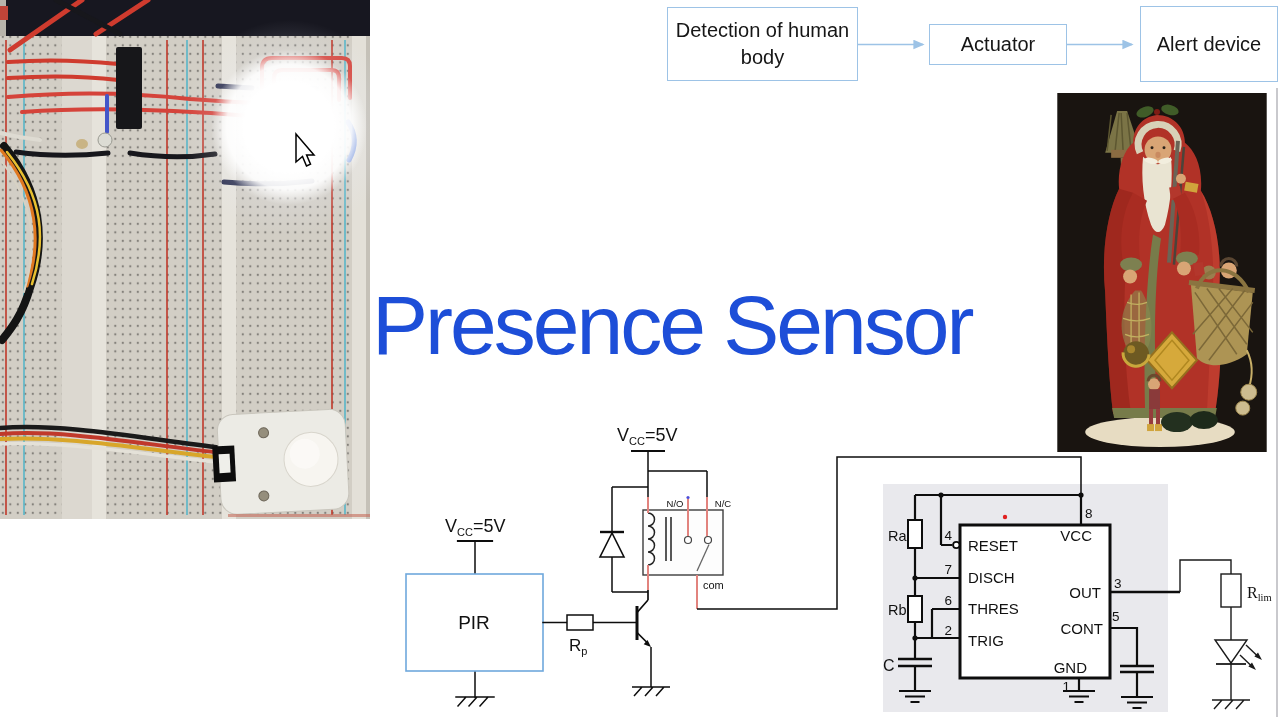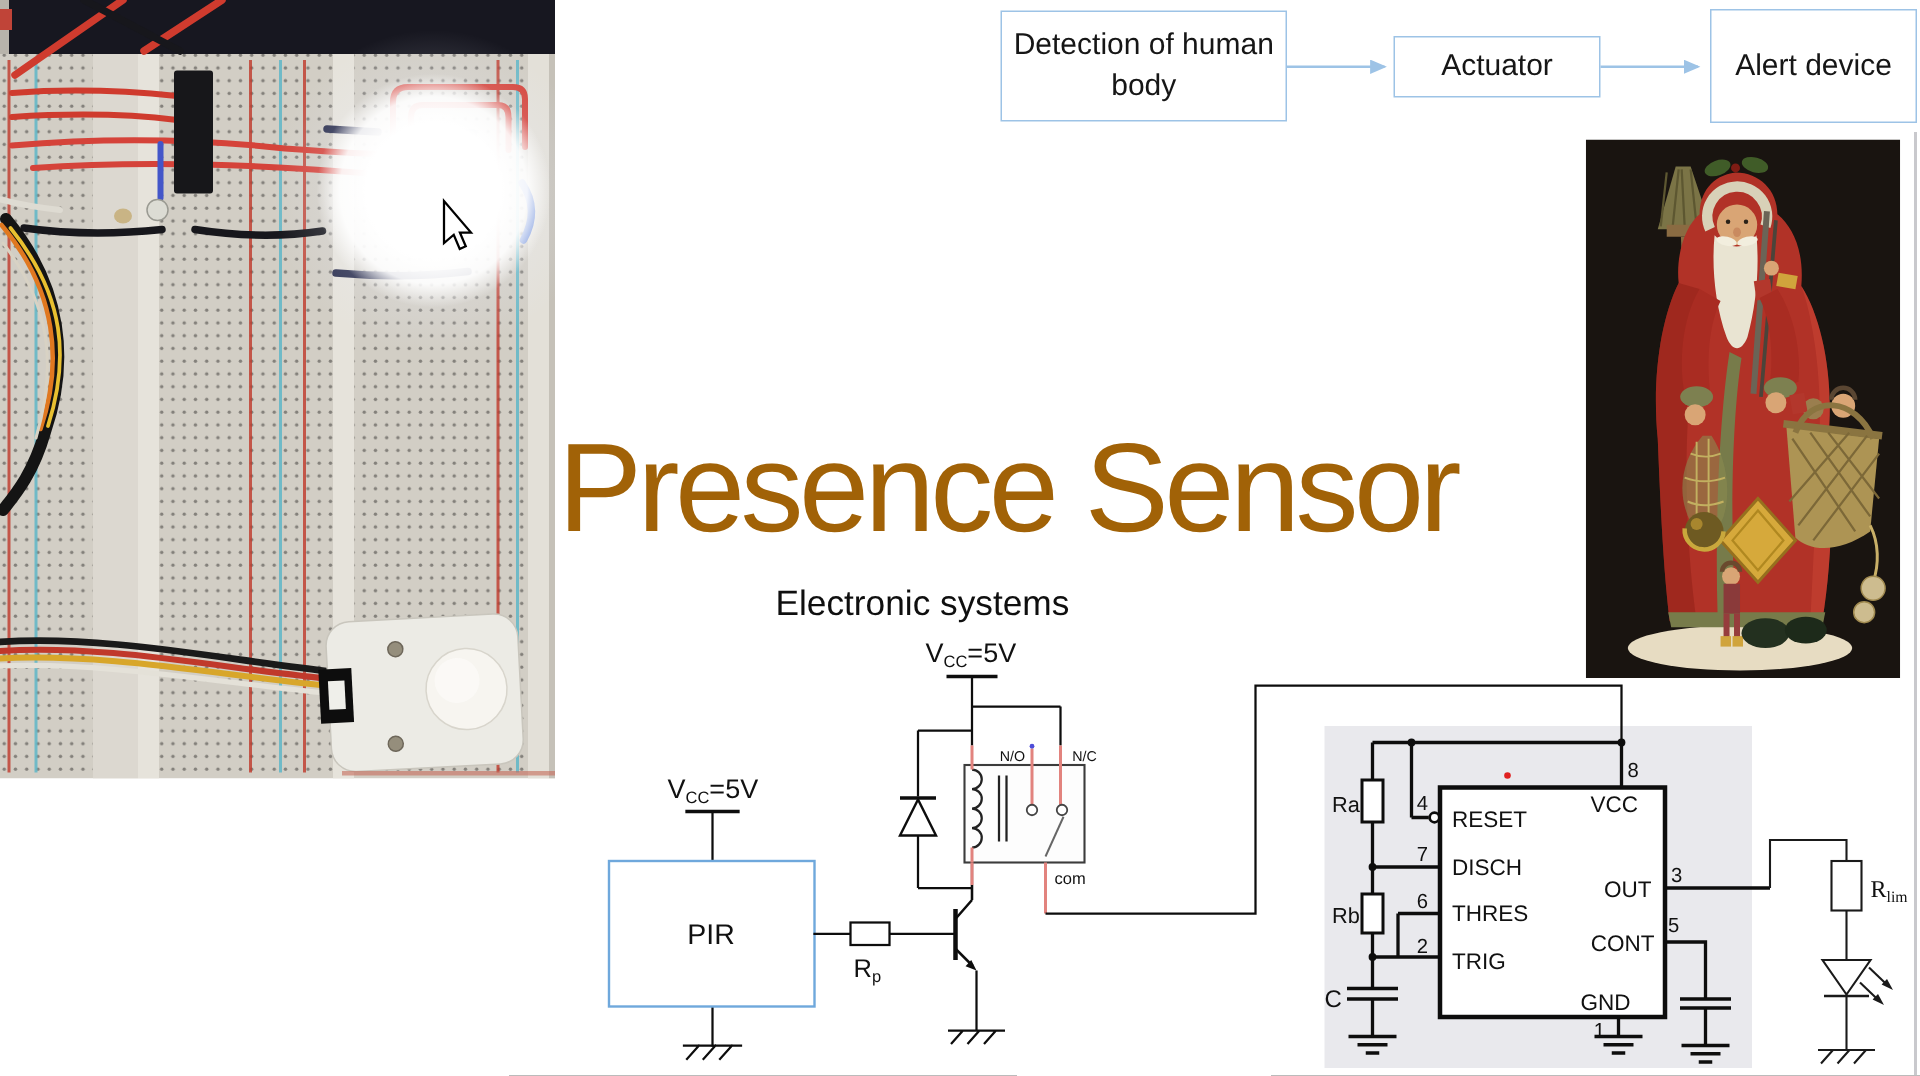--- a/index.html
+++ b/index.html
@@ -3,21 +3,21 @@
 <meta charset="utf-8">
 <style>
   html,body{margin:0;padding:0;background:#888;}
   .slide{
     position:relative;width:1280px;height:717px;background:#ffffff;
     overflow:hidden;font-family:"Liberation Sans",sans-serif;
   }
   .abs{position:absolute;}
   .page-title{
     left:372px;top:283px;font-size:84px;line-height:1;letter-spacing:-3px;
-    color:#a16207;white-space:nowrap;font-weight:400;
+    color:#1d4ed8;white-space:nowrap;font-weight:400;
   }
   .page-subtitle{
     left:517px;top:389px;font-size:23.5px;color:#0f0f0f;white-space:nowrap;font-weight:400;
   }
   .flow-box{
     position:absolute;border:1.6px solid #9dc3e6;background:#fff;color:#161616;
     display:flex;align-items:center;justify-content:center;text-align:center;
     font-size:20px;line-height:1.35;box-sizing:border-box;
   }
   .flow-box-1{left:667px;top:7px;width:191px;height:74px;}
@@ -135,21 +135,20 @@
     <defs>
       <marker id="arrh" markerWidth="8" markerHeight="8" refX="6" refY="3" orient="auto">
         <path d="M0 0 L7 3 L0 6 Z" fill="#9dc3e6"></path>
       </marker>
     </defs>
     <line x1="3" y1="6.5" x2="68" y2="6.5" stroke="#9dc3e6" stroke-width="1.6" marker-end="url(#arrh)"></line>
     <line x1="212" y1="6.5" x2="277" y2="6.5" stroke="#9dc3e6" stroke-width="1.6" marker-end="url(#arrh)"></line>
   </svg>
 
   <div class="abs page-title">Presence Sensor</div>
-  <div class="abs page-subtitle">Electronic systems</div>
 
   <svg class="abs" style="left:1057px;top:93px" width="210" height="359" viewBox="0 0 210 360">
     <rect x="0" y="0" width="210" height="360" fill="#191410"></rect>
     <ellipse cx="103" cy="340" rx="75" ry="15" fill="#e7dcc2"></ellipse>
     <g>
       <path d="M60 18 L48 60 L84 60 L70 18 Z" fill="#7b7446"></path>
       <path d="M54 22 L50 58 M62 20 L58 58 M70 20 L74 58 M64 20 L66 58" stroke="#5d5731" stroke-width="1.5" fill="none"></path>
       <rect x="54" y="57" width="27" height="8" fill="#8a6b42"></rect>
       <line x1="66" y1="65" x2="72" y2="210" stroke="#8a6b42" stroke-width="5"></line>
     </g>

